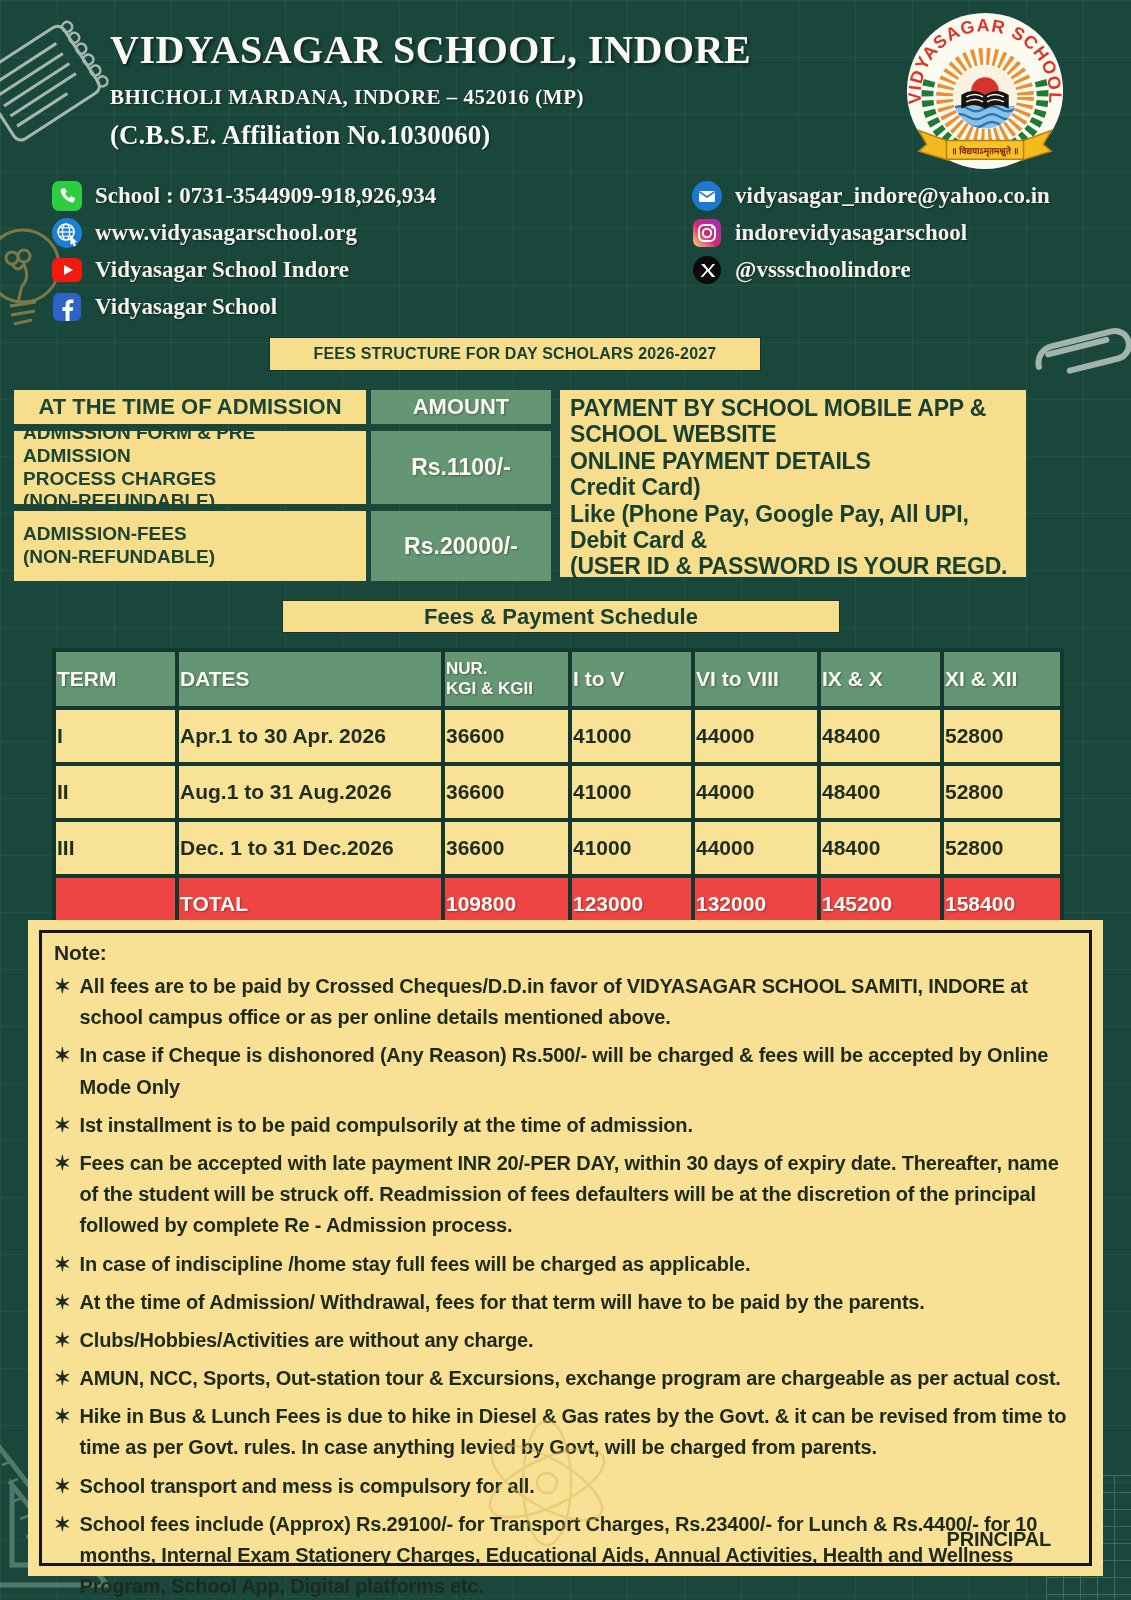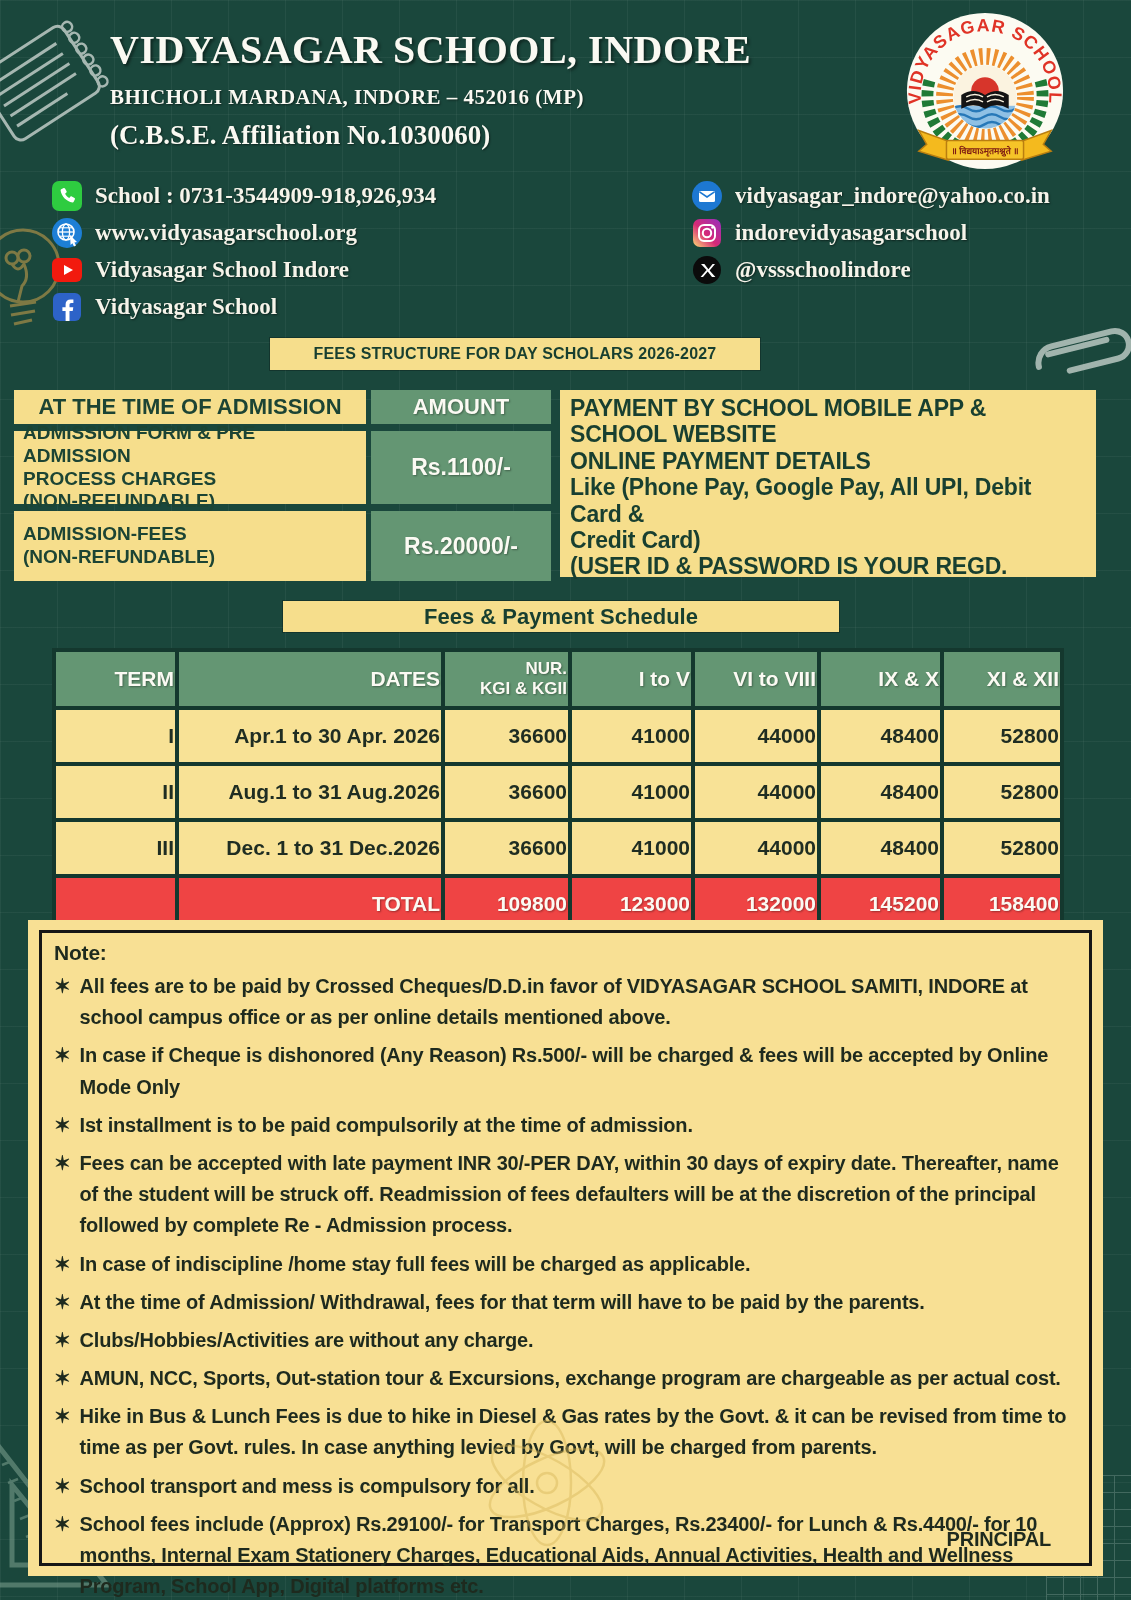--- a/index.html
+++ b/index.html
@@ -39,28 +39,28 @@
   .adm{left:14px;top:390px;width:538px;display:grid;grid-template-columns:352px 180px;
        grid-template-rows:34px 73px 70px;row-gap:7px;column-gap:5px;}
   .cell-y{background:#F6DE8C;color:#1C4434;font-weight:bold;display:flex;align-items:center;}
   .cell-g{background:#649673;color:#FBFAF3;font-weight:bold;display:flex;align-items:center;justify-content:center;
           text-shadow:1px 1px 2px rgba(0,0,0,.35);}
   .adm-h{justify-content:center;font-size:22px;}
   .adm-lbl{padding-left:9px;font-size:19px;line-height:1.2;}
   .prelines{white-space:pre-line;}
   .adm-amt{font-size:23px;}
 
-  .paybox{left:560px;top:390px;width:536px;height:187px;background:#F6DE8C;
+  .paybox{left:560px;top:390px;width:466px;height:187px;background:#F6DE8C;
           padding:5px 10px;box-sizing:border-box;color:#183F30;font-weight:bold;
           font-size:23px;line-height:26.4px;letter-spacing:-0.2px;}
 
   
   .sched{left:52px;top:648px;}
   table{border-collapse:collapse;}
-  td{border:4px solid #14382E;text-align:right;font-weight:bold;}
+  td{border:4px solid #14382E;text-align:left;font-weight:bold;}
   .th{background:#649673;color:#FBFAF3;font-size:21px;height:52px;text-shadow:1px 1px 2px rgba(0,0,0,.35);}
   .th.small{font-size:17px;line-height:1.15;}
   .td{background:#F8E296;color:#1F2D22;font-size:21px;height:50px;}
   .tt{background:#ef4444;color:#FBFAF3;font-size:21px;height:49px;text-shadow:1px 1px 2px rgba(0,0,0,.35);}
 
   
   .note-outer{left:28px;top:920px;width:1075px;height:656px;background:#F8E094;
               padding:10px 11px;box-sizing:border-box;}
   .note-inner{position:relative;border:3px solid #161616;height:100%;box-sizing:border-box;
               padding:8px 14px 14px 12px;color:#1E2A1E;font-weight:bold;font-size:20px;letter-spacing:-0.2px;}
@@ -256,22 +256,22 @@
     <div class="cell-g adm-amt">Rs.1100/-</div>
     <div class="cell-y adm-lbl prelines">ADMISSION-FEES
 (NON-REFUNDABLE)</div>
     <div class="cell-g adm-amt">Rs.20000/-</div>
   </div>
 
   <div class="layer paybox">
     <div>PAYMENT BY SCHOOL MOBILE APP &amp;</div>
     <div>SCHOOL WEBSITE</div>
     <div>ONLINE PAYMENT DETAILS</div>
+    <div>Credit Card)</div>
     <div>Like (Phone Pay, Google Pay, All UPI, Debit Card &amp;</div>
-    <div>Credit Card)</div>
     <div>(USER ID &amp; PASSWORD IS YOUR REGD.</div>
   </div>
 
   <div class="layer banner banner2">Fees &amp; Payment Schedule</div>
 
   <div class="layer sched">
     <table>
       <colgroup>
         <col style="width:123px">
           <col style="width:266px">
@@ -351,21 +351,21 @@
       <div class="note-item">
         <span class="star">✶</span>
         <span>In case if Cheque is dishonored (Any Reason) Rs.500/- will be charged &amp; fees will be accepted by Online Mode Only</span>
       </div>
       <div class="note-item">
         <span class="star">✶</span>
         <span>Ist installment is to be paid compulsorily at the time of admission.</span>
       </div>
       <div class="note-item">
         <span class="star">✶</span>
-        <span>Fees can be accepted with late payment INR 30/-PER DAY, within 30 days of expiry date. Thereafter, name of the student will be struck off. Readmission of fees defaulters will be at the discretion of the principal followed by complete Re - Admission process.</span>
+        <span>Fees can be accepted with late payment INR 20/-PER DAY, within 30 days of expiry date. Thereafter, name of the student will be struck off. Readmission of fees defaulters will be at the discretion of the principal followed by complete Re - Admission process.</span>
       </div>
       <div class="note-item">
         <span class="star">✶</span>
         <span>In case of indiscipline /home stay full fees will be charged as applicable.</span>
       </div>
       <div class="note-item">
         <span class="star">✶</span>
         <span>At the time of Admission/ Withdrawal, fees for that term will have to be paid by the parents.</span>
       </div>
       <div class="note-item">

